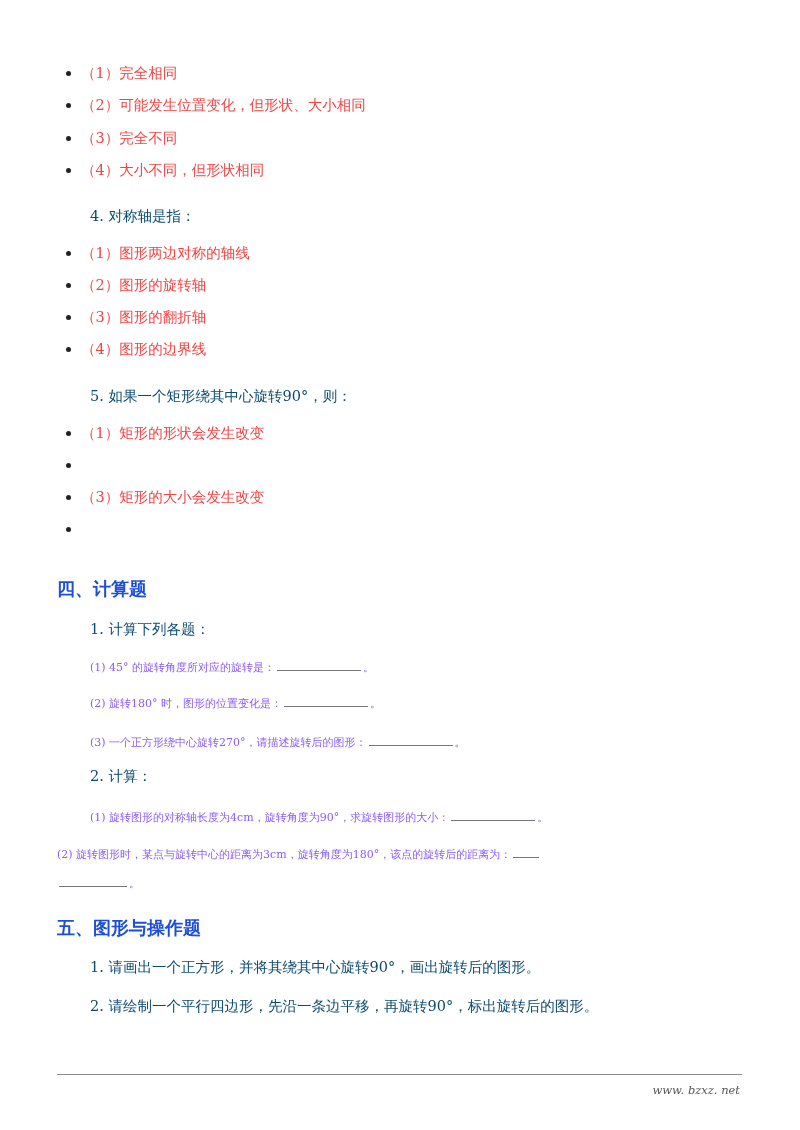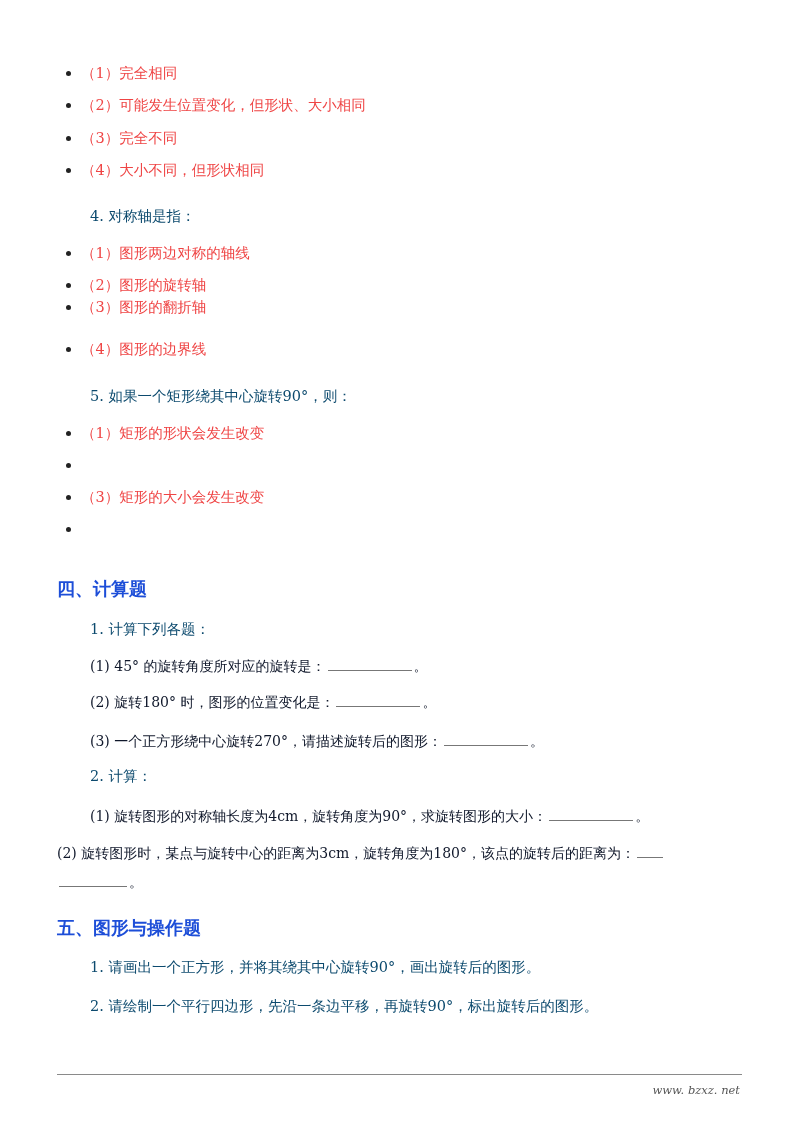--- a/index.html
+++ b/index.html
@@ -51,23 +51,23 @@
       left: 57px;
       font-family: "DejaVu Sans", "Liberation Sans", sans-serif;
       font-weight: bold;
       font-size: 18px;
       line-height: 24px;
       color: #1d4ed8;
       white-space: nowrap;
     }
     .sub {
       position: absolute;
-      font-size: 14px;
+      font-size: 11px;
       line-height: 20px;
-      color: #0f172a;
+      color: #8b5cf6;
       white-space: nowrap;
     }
     .blank {
       display: inline-block;
       width: 84px;
       border-bottom: 1px solid #777;
       height: 14px;
       vertical-align: baseline;
       margin: 0 2px;
     }
@@ -114,21 +114,21 @@
   <div class="content">
 
     <div class="bullet-item" style="top:63px;"><span class="bullet-dot"></span><span>（1）完全相同</span></div>
     <div class="bullet-item" style="top:95px;"><span class="bullet-dot"></span><span>（2）可能发生位置变化，但形状、大小相同</span></div>
     <div class="bullet-item" style="top:128px;"><span class="bullet-dot"></span><span>（3）完全不同</span></div>
     <div class="bullet-item" style="top:160px;"><span class="bullet-dot"></span><span>（4）大小不同，但形状相同</span></div>
 
     <div class="question" style="top:206px;">4. 对称轴是指：</div>
     <div class="bullet-item" style="top:243px;"><span class="bullet-dot"></span><span>（1）图形两边对称的轴线</span></div>
     <div class="bullet-item" style="top:275px;"><span class="bullet-dot"></span><span>（2）图形的旋转轴</span></div>
-    <div class="bullet-item" style="top:297px;"><span class="bullet-dot"></span><span>（3）图形的翻折轴</span></div>
+    <div class="bullet-item" style="top:307px;"><span class="bullet-dot"></span><span>（3）图形的翻折轴</span></div>
     <div class="bullet-item" style="top:339px;"><span class="bullet-dot"></span><span>（4）图形的边界线</span></div>
 
     <div class="question" style="top:386px;">5. 如果一个矩形绕其中心旋转90°，则：</div>
     <div class="bullet-item" style="top:423px;"><span class="bullet-dot"></span><span>（1）矩形的形状会发生改变</span></div>
     <div class="bullet-item" style="top:455px;"><span class="bullet-dot"></span></div>
     <div class="bullet-item" style="top:487px;"><span class="bullet-dot"></span><span>（3）矩形的大小会发生改变</span></div>
     <div class="bullet-item" style="top:519px;"><span class="bullet-dot"></span></div>
 
     <div class="section-title" style="top:577px;">四、计算题</div>
 

